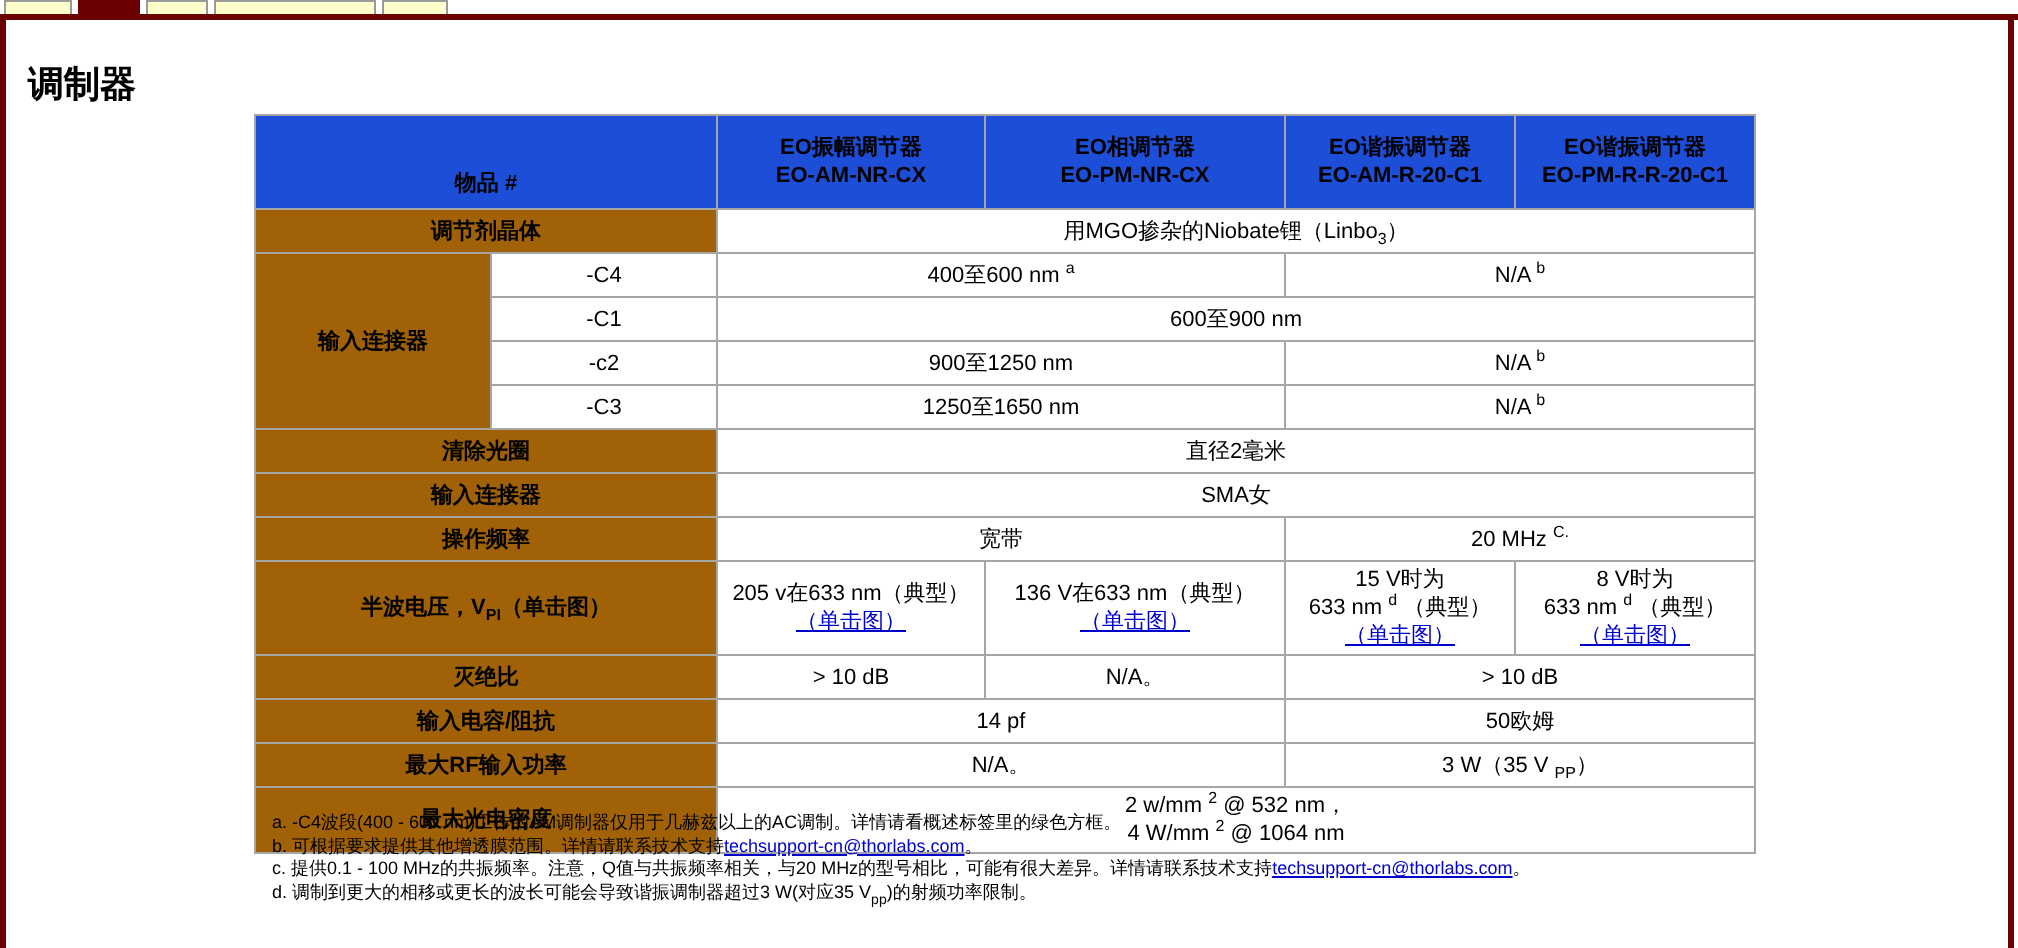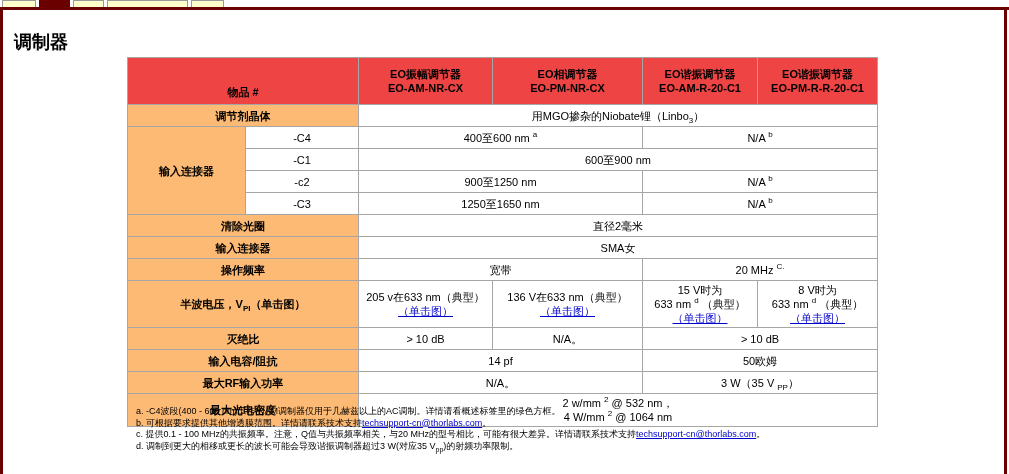--- a/index.html
+++ b/index.html
@@ -19,23 +19,23 @@
   .frame-right{position:absolute;top:9px;left:1004px;width:3px;height:465px;background:#6b0000;}
 
   .page-title{position:absolute;left:14px;top:30px;font-size:18px;font-weight:bold;}
 
   
   table.spec{position:absolute;left:127px;top:57px;width:750px;
     border-collapse:collapse;table-layout:fixed;font-size:11px;}
   table.spec td{border:1px solid #a6a6a6;padding:2px 4px;text-align:center;
     vertical-align:middle;line-height:14px;overflow:hidden;}
   table.spec tr.r1 td{height:17px;}
-  td.label{background:#fdba74;text-align:left;font-weight:bold;}
+  td.label{background:#a16207;text-align:left;font-weight:bold;}
   td.code{text-align:left;padding-left:6px;}
-  tr.hdr td{background:#ef4444;font-weight:bold;height:39px;}
+  tr.hdr td{background:#1d4ed8;font-weight:bold;height:39px;}
   tr.hdr td.item-cell{vertical-align:bottom;padding-bottom:5px;}
   sup{font-size:8px;line-height:0;}
   sub{font-size:8px;line-height:0;}
   a.lnk{color:#0000cc;text-decoration:underline;cursor:pointer;}
 
   
   .footnotes{position:absolute;left:136px;top:406px;width:748px;
     font-size:9px;line-height:11.5px;}
   .fn{padding-left:11px;text-indent:-11px;}
   .fn sub{font-size:7px;}

